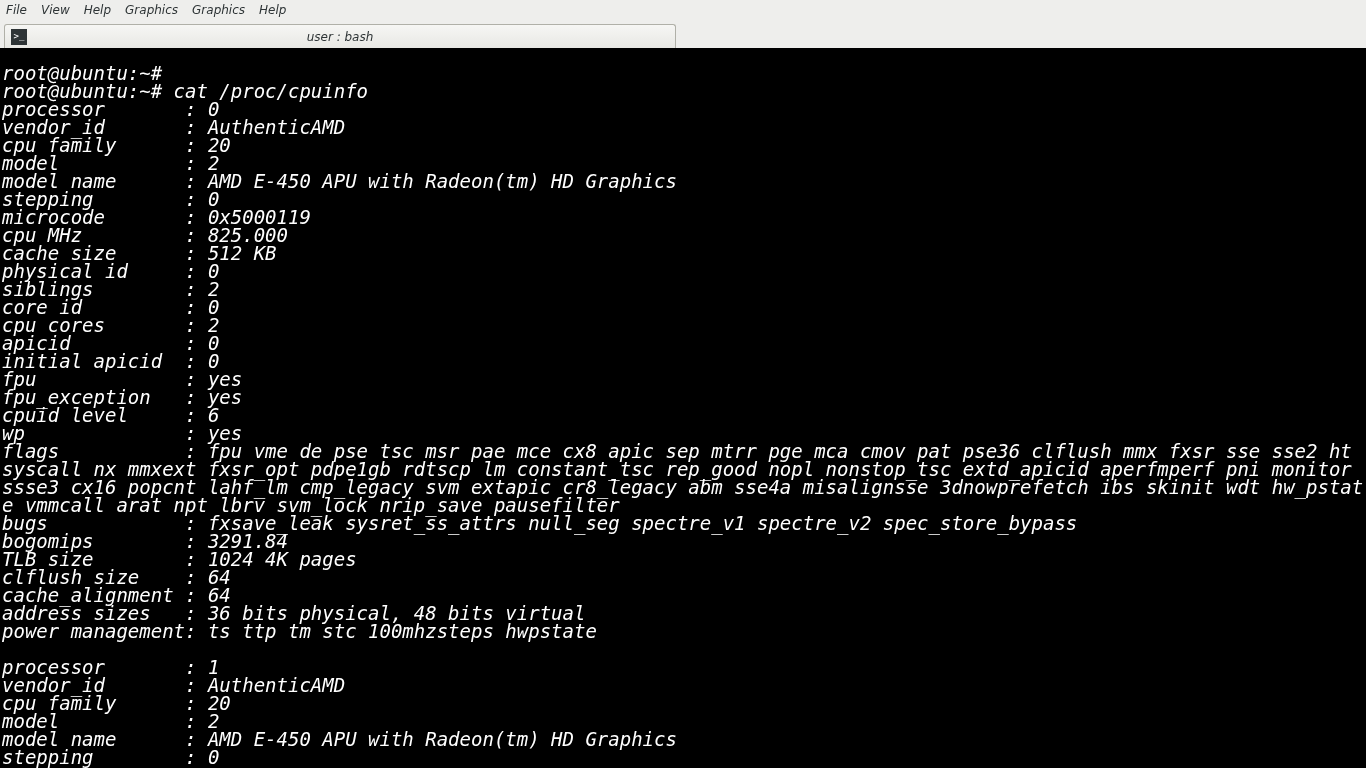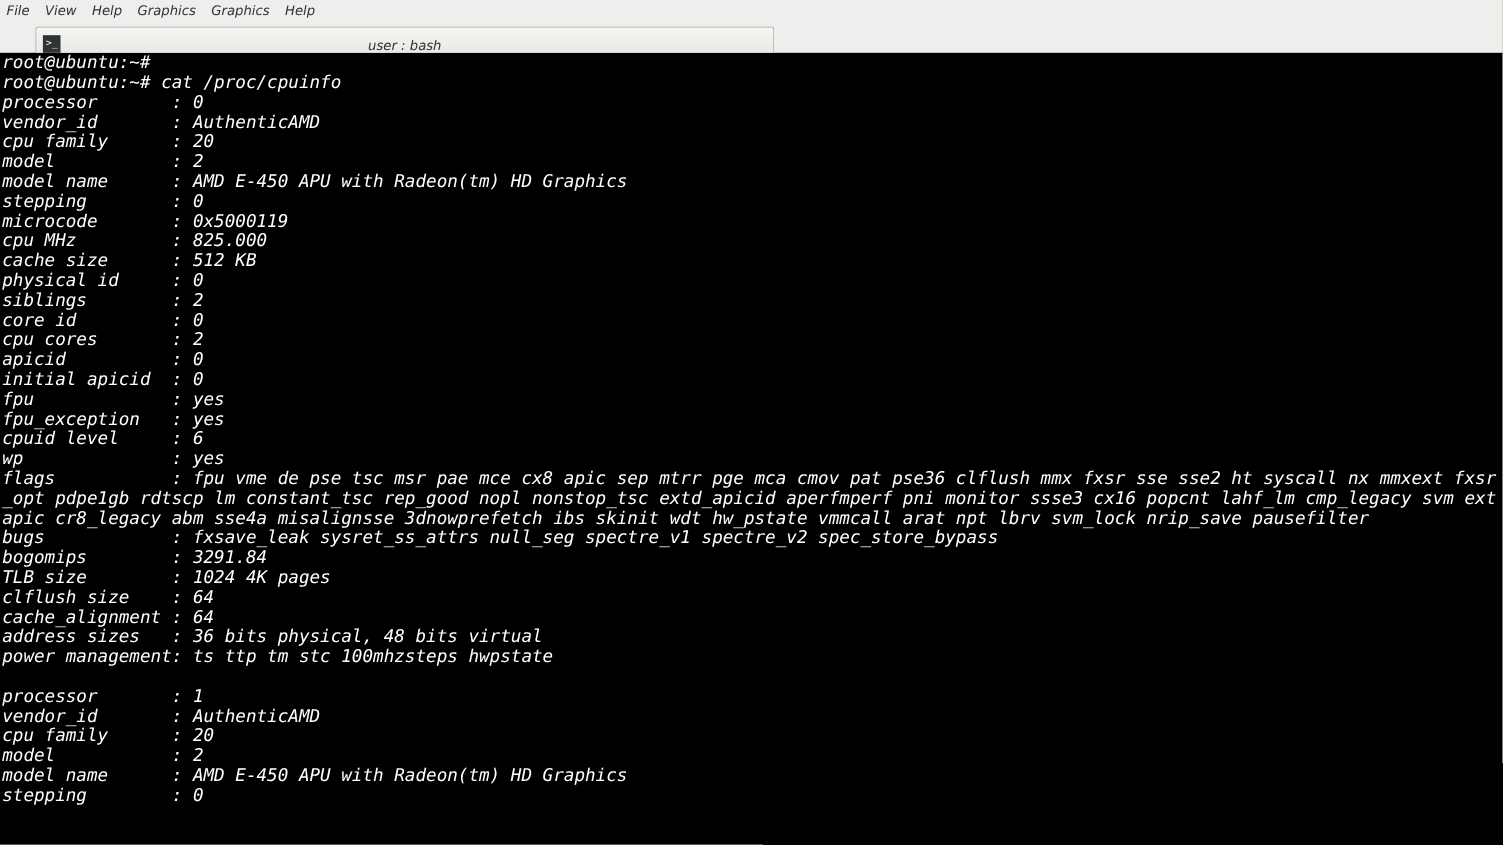--- a/index.html
+++ b/index.html
@@ -1,24 +1,24 @@
 <!DOCTYPE html>
 <html><head>
 <meta charset="utf-8">
 <style>
   * { margin: 0; padding: 0; box-sizing: border-box; font-style: italic; }
   html, body { width: 1366px; height: 768px; overflow: hidden; font-family: "DejaVu Sans", sans-serif; background: #eeeeec; }
   .menubar { height: 20px; background: #eeeeec; display: flex; align-items: center; padding: 0 6px; font-size: 12px; color: #2e3436; }
   .menubar span { margin-right: 14px; cursor: default; }
   .tabbar { height: 28px; background: #eeeeec; display: flex; align-items: flex-end; padding: 2px 4px 0 4px; }
-  .tab { height: 24px; width: 672px; border: 1px solid #b0b0a8; border-bottom: none; border-radius: 3px 3px 0 0; background: linear-gradient(#f6f6f4,#e8e8e4); display: flex; align-items: flex-end; font-size: 12px; color: #2e3436; margin-left: 28px; }
+  .tab { height: 24px; width: 672px; border: 1px solid #b0b0a8; border-bottom: none; border-radius: 3px 3px 0 0; background: linear-gradient(#f6f6f4,#e8e8e4); display: flex; align-items: center; font-size: 12px; color: #2e3436; }
   .tab .icon { width: 16px; height: 16px; margin: 0 6px; background: #2e3436; display: flex; align-items: center; justify-content: center; }
   .tab .icon::after { content: ">_"; color: #ffffff; font-size: 9px; font-family: monospace; line-height: 1; }
   .tab .title { flex: 1; text-align: center; padding-right: 28px; }
-  .terminal { width: 1366px; height: 720px; background: #000000; color: #ffffff; font-family: "DejaVu Sans Mono","Liberation Mono",monospace; font-size: 16px; line-height: 18px; padding: 0 2px; white-space: pre-wrap; word-break: break-all; letter-spacing: 0; }
+  .terminal { width: 1366px; height: 720px; background: #000000; color: #ffffff; font-family: "DejaVu Sans Mono","Liberation Mono",monospace; font-size: 19px; line-height: 18px; padding: 16px 2px; white-space: pre-wrap; word-break: break-all; letter-spacing: 0; }
 </style>
 </head>
 <body>
 
 <div class="menubar">
   <span>File</span>
   <span>View</span>
   <span>Help</span>
   <span>Graphics</span>
   <span>Graphics</span>

